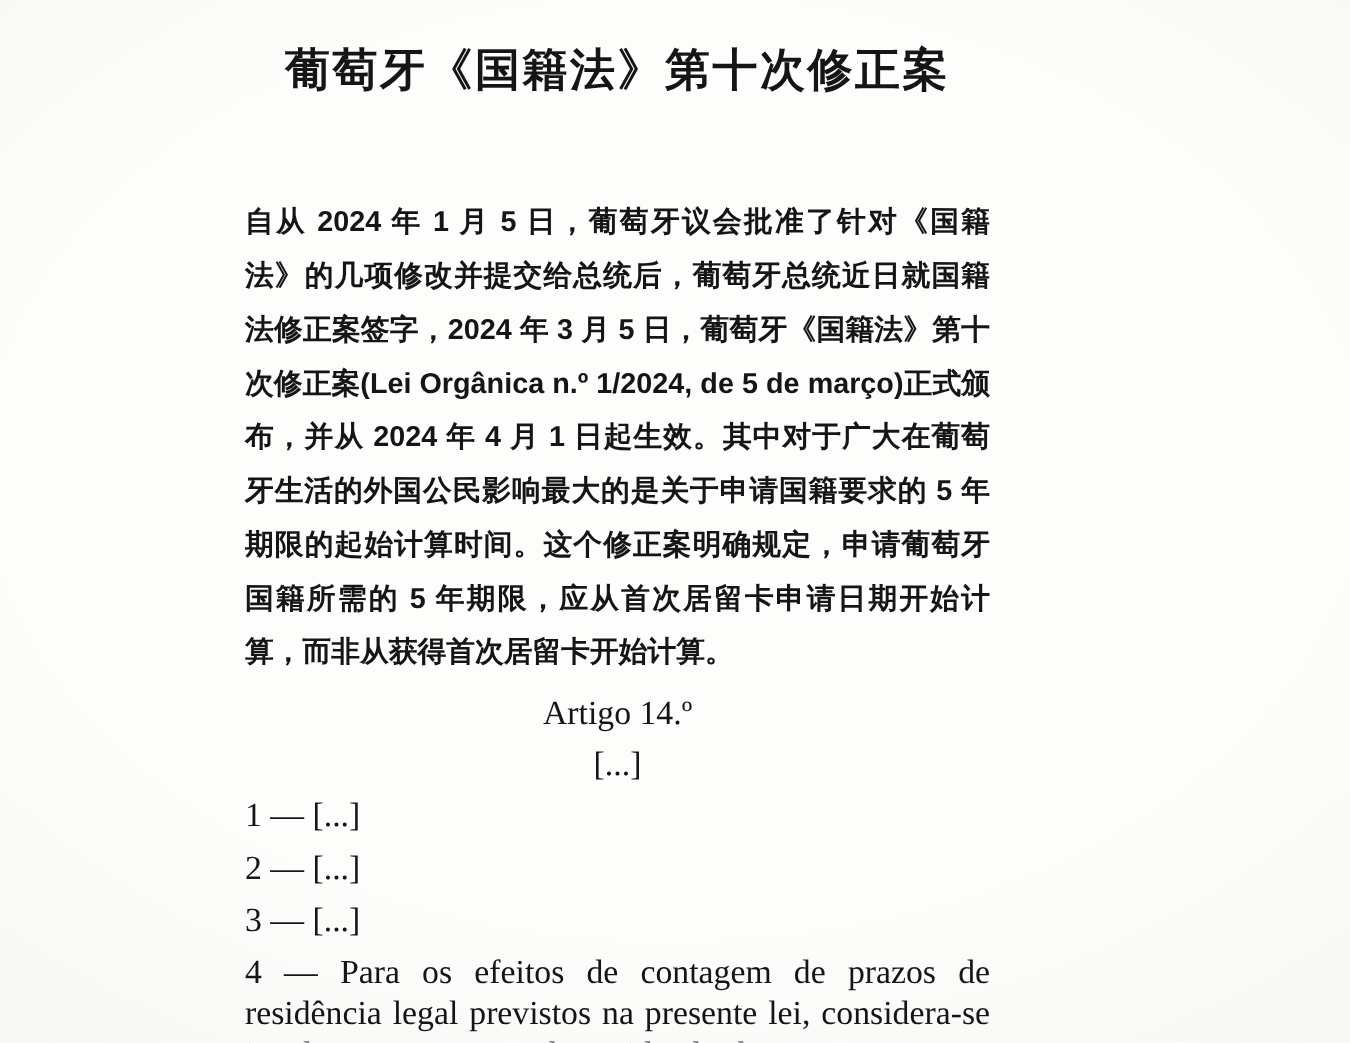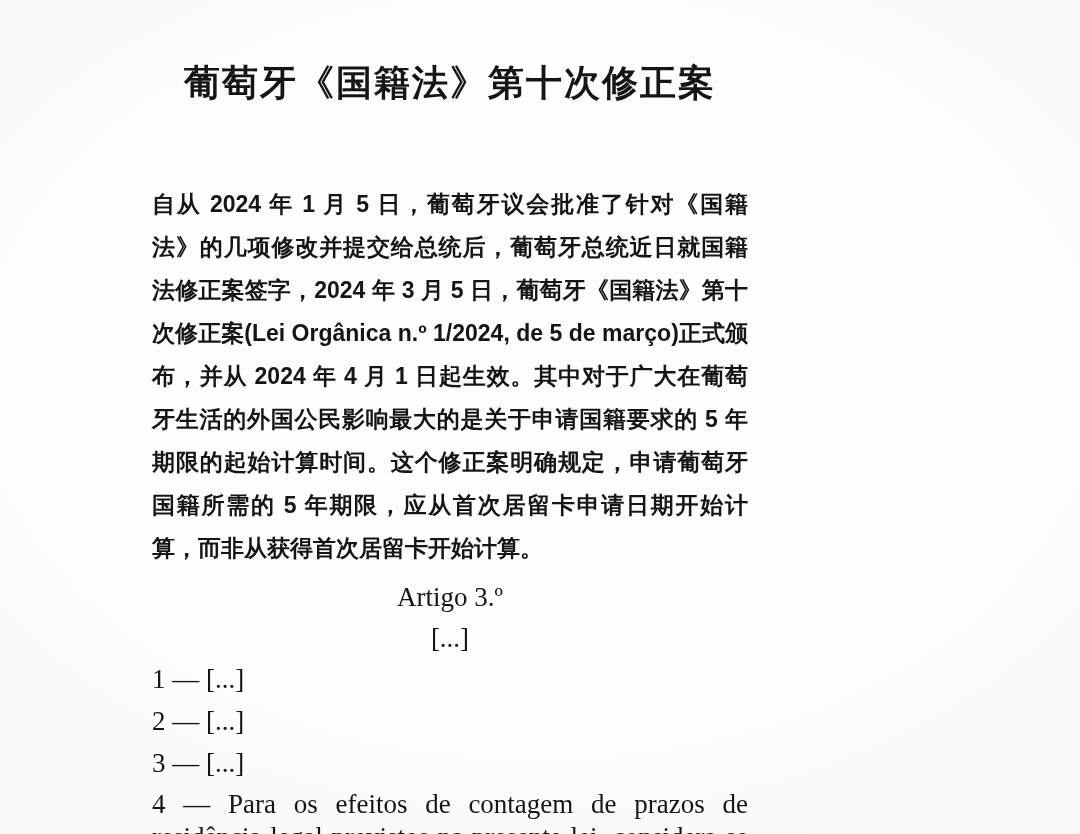--- a/index.html
+++ b/index.html
@@ -10,21 +10,22 @@
     width: 1080px;
     height: 834px;
     overflow: hidden;
     color: #151515;
     background: radial-gradient(ellipse 90% 80% at 50% 45%, #fdfdfc 55%, #f5f5f2 100%);
   }
   .page {
     box-sizing: border-box;
     width: 888px;
     height: 834px;
-    padding: 62px 140px 0 152px;
+    padding: 35px 140px 0 152px;
+    margin-left: 44px;
   }
   
   .doc-title {
     margin: 0;
     font-family: "Liberation Sans", sans-serif;
     font-weight: 700;
     font-size: 36px;
     line-height: 42px;
     text-align: center;
     letter-spacing: 2px;
@@ -73,21 +74,21 @@
 </style>
 </head>
 <body>
 
 <main class="page">
 
   <h1 class="doc-title">葡萄牙《国籍法》第十次修正案</h1>
 
   <p class="intro">自从 2024 年 1 月 5 日，葡萄牙议会批准了针对《国籍法》的几项修改并提交给总统后，葡萄牙总统近日就国籍法修正案签字，2024 年 3 月 5 日，葡萄牙《国籍法》第十次修正案(Lei Orgânica n.º 1/2024, de 5 de março)正式颁布，并从 2024 年 4 月 1 日起生效。其中对于广大在葡萄牙生活的外国公民影响最大的是关于申请国籍要求的 5 年期限的起始计算时间。这个修正案明确规定，申请葡萄牙国籍所需的 5 年期限，应从首次居留卡申请日期开始计算，而非从获得首次居留卡开始计算。</p>
 
-  <div class="article-heading">Artigo 3.º</div>
+  <div class="article-heading">Artigo 14.º</div>
 
   <div class="article-ellipsis">[...]</div>
 
   <div class="clause-list">
     <div class="clause">1 — [...]</div>
     <div class="clause">2 — [...]</div>
     <div class="clause">3 — [...]</div>
     <p class="clause-long">4 — Para os efeitos de contagem de prazos de residência legal previstos na presente lei, considera-se igualmente o tempo decorrido desde o momento em que foi requerida a autorização de residência temporária, desde que a mesma venha a ser deferida.</p>
   </div>
 

